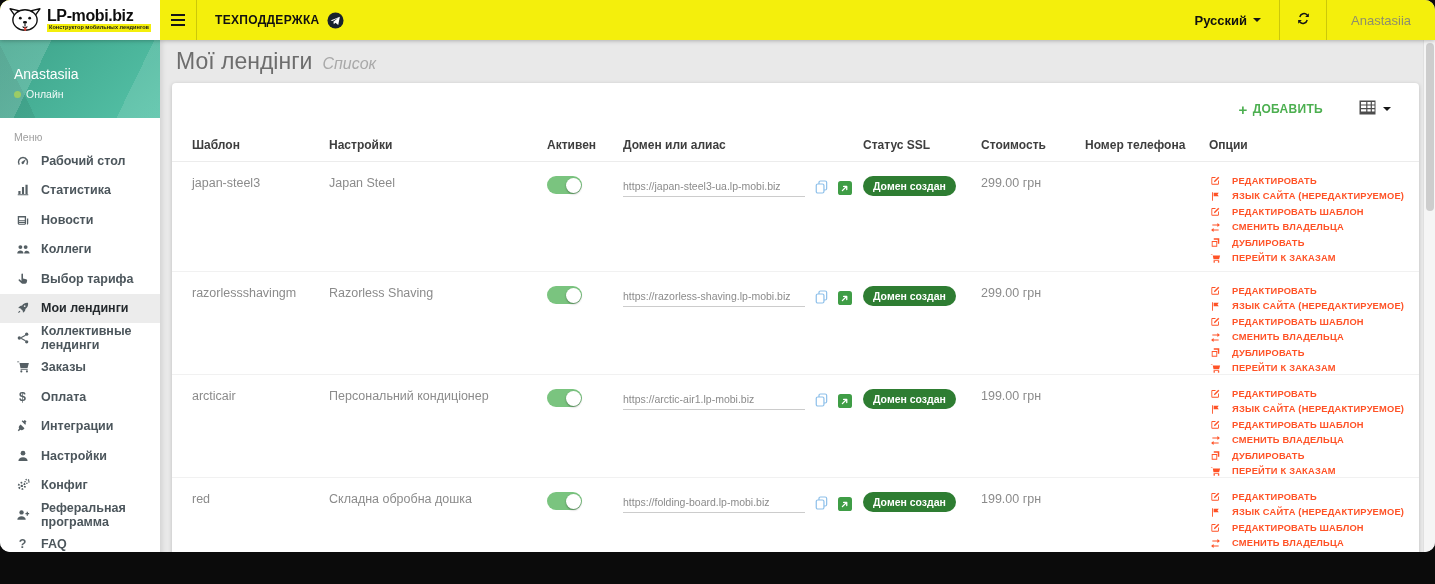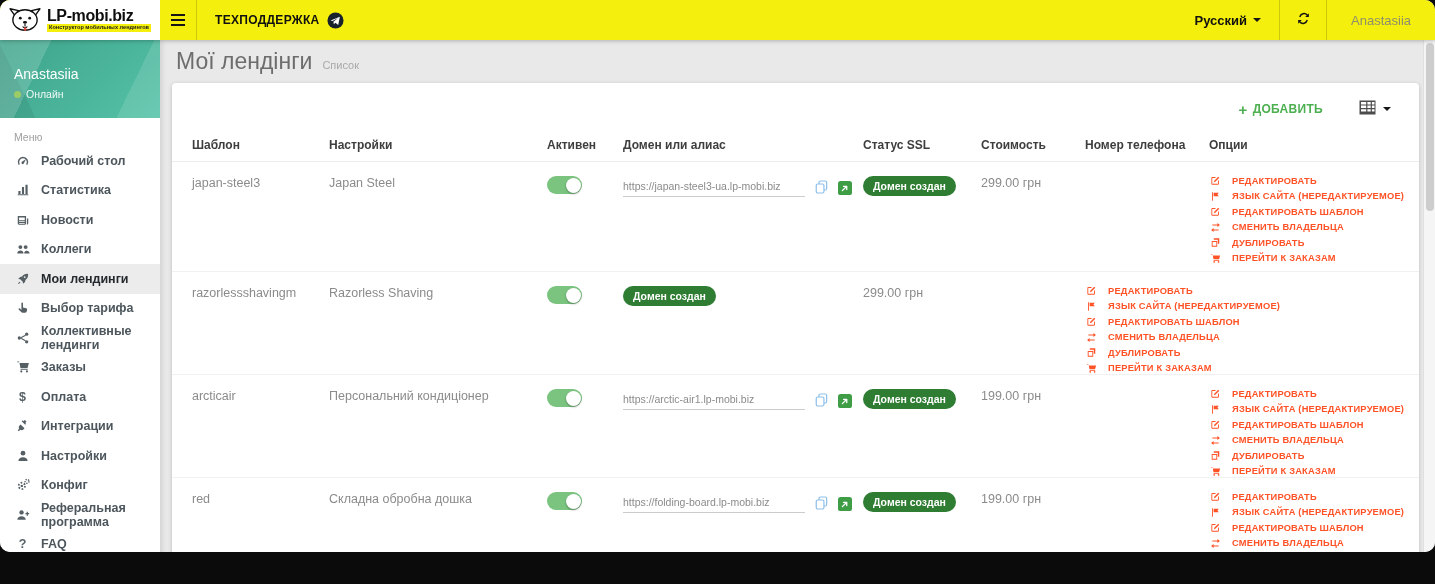--- a/index.html
+++ b/index.html
@@ -60,21 +60,21 @@
   .menu-item { display:flex; align-items:center; gap:10px; height:29.5px; padding:0 14px; color:#4c565c; font-size:12.5px; font-weight:700; text-decoration:none; cursor:pointer; }
   .menu-item.active { background:#ececec; color:#24292d; }
   .mi-icon { width:17px; display:flex; justify-content:center; align-items:center; color:#555f64; flex-shrink:0; }
   .mi-icon svg { width:14px; height:14px; fill:currentColor; }
   .glyph { font-weight:700; font-size:12.5px; line-height:1; }
 
   
   .main { flex:1; position:relative; padding:6px 16px 0 12px; overflow:hidden; }
   .page-head { display:flex; align-items:baseline; gap:10px; padding:2px 4px 9px; }
   .page-head h1 { margin:0; font-size:23px; line-height:26px; font-weight:400; color:#6d6d6d; }
-  .subtitle { font-size:11px; color:#a9a9a9; }
+  .subtitle { font-size:16px; color:#a9a9a9;font-style:italic; }
 
   .card { background:#fff; border-radius:4px; box-shadow:0 1px 4px rgba(0,0,0,.18); height:520px; overflow:hidden; }
   .card-toolbar { display:flex; justify-content:flex-end; align-items:center; gap:24px; padding:16px 22px 12px; }
   .add-btn { display:flex; align-items:center; gap:5px; background:none; border:none; color:#4caf50; font-weight:700; font-size:12px; letter-spacing:.3px; cursor:pointer; font-family:inherit; }
   .plus { font-size:15px; font-weight:700; line-height:1; }
   .grid-btn { display:flex; align-items:center; gap:7px; background:none; border:none; color:#4c4c4c; cursor:pointer; }
   .grid-btn svg { width:17px; height:15px; }
 
   .thead, .trow { display:grid; grid-template-columns:137px 218px 76px 240px 118px 104px 124px 1fr; padding:0 20px; }
   .thead { border-bottom:1px solid #ececec; }
@@ -201,35 +201,35 @@
           <a class="menu-item">
           <span class="mi-icon">
               <svg viewBox="0 0 16 16">
                 <circle cx="5" cy="5.8" r="2.2"></circle>
                 <circle cx="11" cy="5.8" r="2.2"></circle>
                 <path d="M1.4 13c0-2 1.6-3.3 3.6-3.3S8.6 11 8.6 13zm7.9 0c.1-1.6 1-2.8 2.4-3.1 1.8-.3 3.9 1.1 3.9 3.1z"></path>
               </svg>
             </span>
           <span class="mi-label">Коллеги</span>
         </a>
+          <a class="menu-item">
+          <span class="mi-icon">
+              <svg viewBox="0 0 16 16">
+                <path d="M6.2 2.7a.9.9 0 0 1 1.8 0v4.6l3.6.9c.8.2 1.3 1 1.1 1.8l-.5 2.1c-.2.7-.8 1.2-1.6 1.2H7.4c-.5 0-1-.2-1.4-.6L3.2 10a.9.9 0 0 1 1.3-1.3l1.7 1.6z"></path>
+              </svg>
+            </span>
+          <span class="mi-label">Выбор тарифа</span>
+        </a>
           <a class="menu-item active">
           <span class="mi-icon">
               <svg viewBox="0 0 16 16">
                 <path d="M13.8 2.2c-2.8-.4-5.3.8-6.8 3l-2.3.5L2.5 8l2.3.3 2.9 2.9.3 2.3 2.3-2.2.5-2.3c2.2-1.5 3.4-4 3-6.8zM10.7 6.5a1 1 0 1 1-1.4-1.4 1 1 0 0 1 1.4 1.4zM2.3 13.7c1-.2 2.2-.9 2.7-1.8l-.9-.9c-.9.5-1.6 1.7-1.8 2.7z"></path>
               </svg>
             </span>
           <span class="mi-label">Мои лендинги</span>
-        </a>
-          <a class="menu-item">
-          <span class="mi-icon">
-              <svg viewBox="0 0 16 16">
-                <path d="M6.2 2.7a.9.9 0 0 1 1.8 0v4.6l3.6.9c.8.2 1.3 1 1.1 1.8l-.5 2.1c-.2.7-.8 1.2-1.6 1.2H7.4c-.5 0-1-.2-1.4-.6L3.2 10a.9.9 0 0 1 1.3-1.3l1.7 1.6z"></path>
-              </svg>
-            </span>
-          <span class="mi-label">Выбор тарифа</span>
         </a>
           <a class="menu-item">
           <span class="mi-icon">
               <svg viewBox="0 0 16 16">
                 <circle cx="12.2" cy="3.6" r="1.9"></circle>
                 <circle cx="3.8" cy="8" r="1.9"></circle>
                 <circle cx="12.2" cy="12.4" r="1.9"></circle>
                 <path d="M5.3 7.1l5.3-2.8.6 1.1-5.3 2.8zm0 1.8l5.3 2.8.6-1.1-5.3-2.8z"></path>
               </svg>
             </span>
@@ -421,20 +421,35 @@
                 <span>ПЕРЕЙТИ К ЗАКАЗАМ</span>
               </a>
               </div>
           </div>
             <div class="trow active">
             <div class="td">razorlessshavingm</div>
             <div class="td">Razorless Shaving</div>
             <div class="td">
               <span class="toggle"><span class="knob"></span></span>
             </div>
+            <div class="td domain">
+              <input class="domain-input" value="https://razorless-shaving.lp-mobi.biz" style="">
+              <span class="ic-copy">
+                <svg viewBox="0 0 16 16">
+                    <rect x="5.3" y="1.6" width="8.2" height="9.6" rx="1.6" fill="none" stroke="#8ec0ea" stroke-width="1.3"></rect>
+                    <rect x="2.4" y="4.8" width="8.2" height="9.6" rx="1.6" fill="#fff" stroke="#8ec0ea" stroke-width="1.3"></rect>
+                  </svg>
+              </span>
+              <span class="ic-ext">
+                <svg viewBox="0 0 16 16">
+                    <rect width="16" height="16" rx="3" fill="#3f9d46"></rect>
+                    <path d="M5 11l4.4-4.4M6.4 6.2h3.6v3.6" stroke="#fff" stroke-width="1.5" fill="none" stroke-linecap="round" stroke-linejoin="round"></path>
+                  </svg>
+              </span>
+            </div>
             <div class="td">
               <span class="badge">Домен создан</span>
             </div>
             <div class="td">299.00 грн</div>
             <div class="td"></div>
             <div class="td options">
 
             <a class="opt">
                 <span class="opt-icon">
                     <svg viewBox="0 0 16 16">

